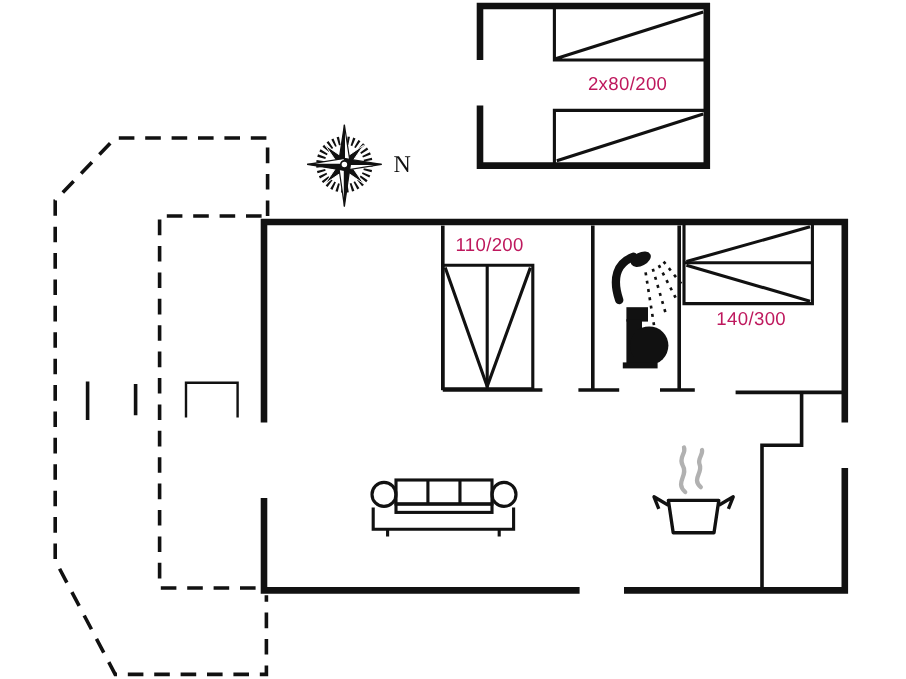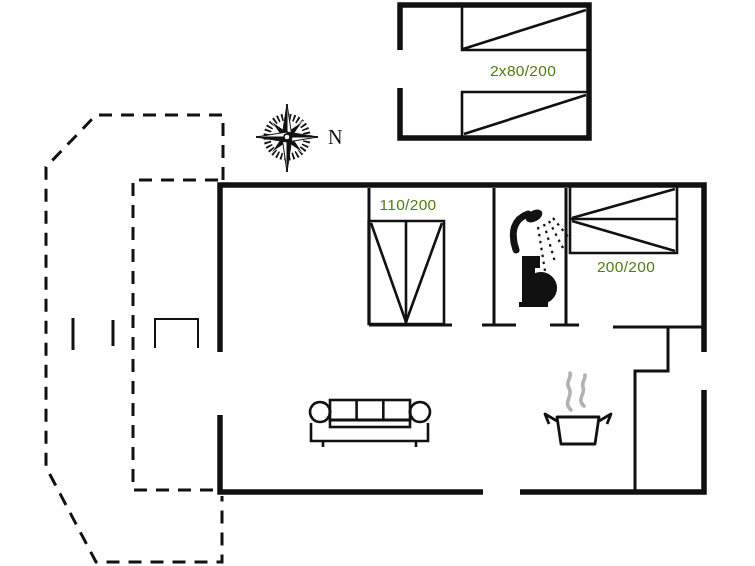--- a/index.html
+++ b/index.html
@@ -2,21 +2,21 @@
 <html><head>
 <meta charset="utf-8">
 <style>
   html,body{margin:0;padding:0;background:#ffffff;}
   #stage{
     position:relative;width:755px;height:566px;background:#ffffff;overflow:hidden;
     font-family:"Liberation Sans", sans-serif;
   }
   #plan-svg{position:absolute;left:0;top:0;}
   .dim-label{
-    position:absolute;color:#4d7c0f;font-size:15.5px;letter-spacing:.3px;
+    position:absolute;color:#be185d;font-size:15.5px;letter-spacing:.3px;
     text-align:center;white-space:nowrap;
     font-family:"Liberation Sans", sans-serif;
   }
   .north-label{
     position:absolute;color:#111;font-size:20px;
     font-family:"Liberation Serif", serif;
   }
 </style>
 </head>
 <body>
@@ -133,16 +133,16 @@
         <path d="M 256,137 L 287,132 L 287,137 Z" fill="#fff"></path>
       </g>
       <circle cx="287" cy="137" r="3" fill="#fff" stroke="#111" stroke-width="1.4"></circle>
     </g>
   </svg>
 
   <div class="dim-label" style="left:463px;top:62px;width:120px;">2x80/200</div>
 
   <div class="dim-label" style="left:358px;top:196px;width:100px;">110/200</div>
 
-  <div class="dim-label" style="left:576px;top:258px;width:100px;">200/200</div>
+  <div class="dim-label" style="left:576px;top:258px;width:100px;">140/300</div>
 
   <div class="north-label" style="left:328px;top:126px;">N</div>
 </div>
 
 </body></html>

